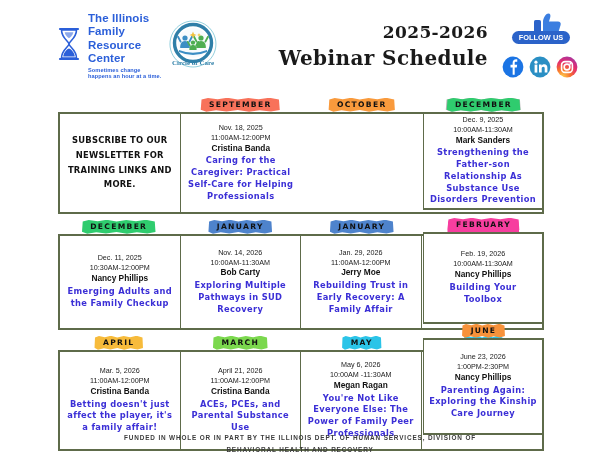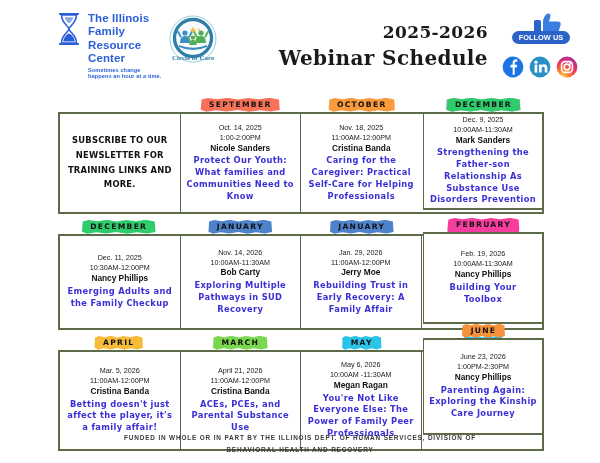--- a/index.html
+++ b/index.html
@@ -18,20 +18,21 @@
   
   #header {
     height: 92px;
     display: flex;
     align-items: center;
     padding: 0 8px;
     box-sizing: border-box;
   }
   #brand-block {
     display: flex;
+    align-items: center;
     width: 212px;
     padding-left: 48px;
     box-sizing: border-box;
   }
   #hourglass-icon { flex: 0 0 auto; }
   #frc-wordmark {
     margin-left: 6px;
     color: #2b5fd9;
     line-height: 1.15;
   }
@@ -295,26 +296,20 @@
     </div>
     <div class="month-cell">
       <span class="month-tag" style="background:#B5B5B5">NOVEMBER</span>
     </div>
   </div>
   <div class="cells-row row1">
     <div class="cell">
       <div class="subscribe-cell">SUBSCRIBE TO OUR NEWSLETTER FOR TRAINING LINKS AND MORE.</div>
     </div>
     <div class="cell">
-      <div class="c-date">Oct. 14, 2025</div>
-      <div class="c-time">1:00-2:00PM</div>
-      <div class="c-speaker">Nicole Sanders</div>
-      <div class="c-topic">Protect Our Youth: What families and Communities Need to Know</div>
-    </div>
-    <div class="cell">
       <div class="c-date">Nov. 18, 2025</div>
       <div class="c-time">11:00AM-12:00PM</div>
       <div class="c-speaker">Cristina Banda</div>
       <div class="c-topic">Caring for the Caregiver: Practical Self-Care for Helping Professionals</div>
     </div>
   </div>
 
   <div class="month-row">
     <div class="month-cell">
       <span class="month-tag" style="background:#2FCC6E">DECEMBER</span>

